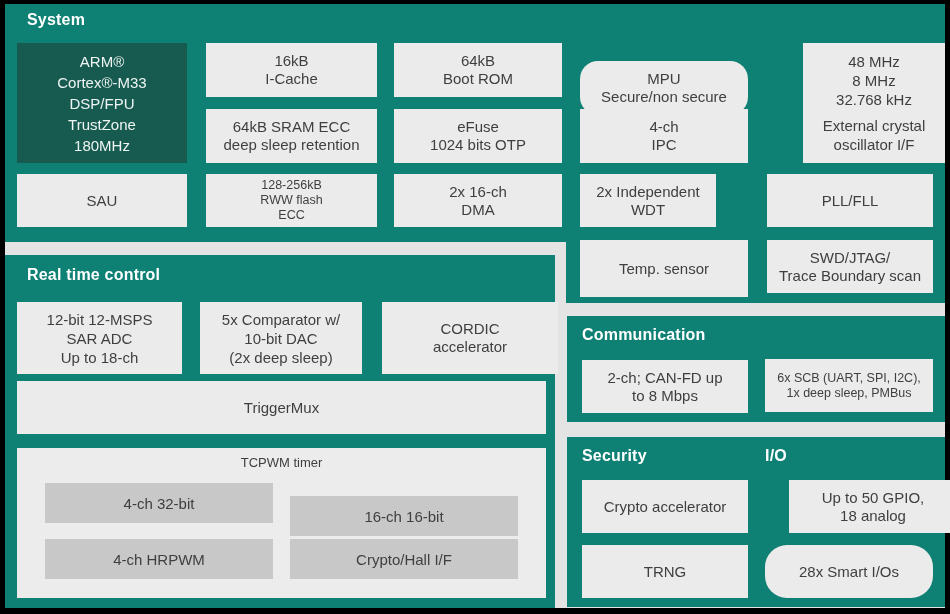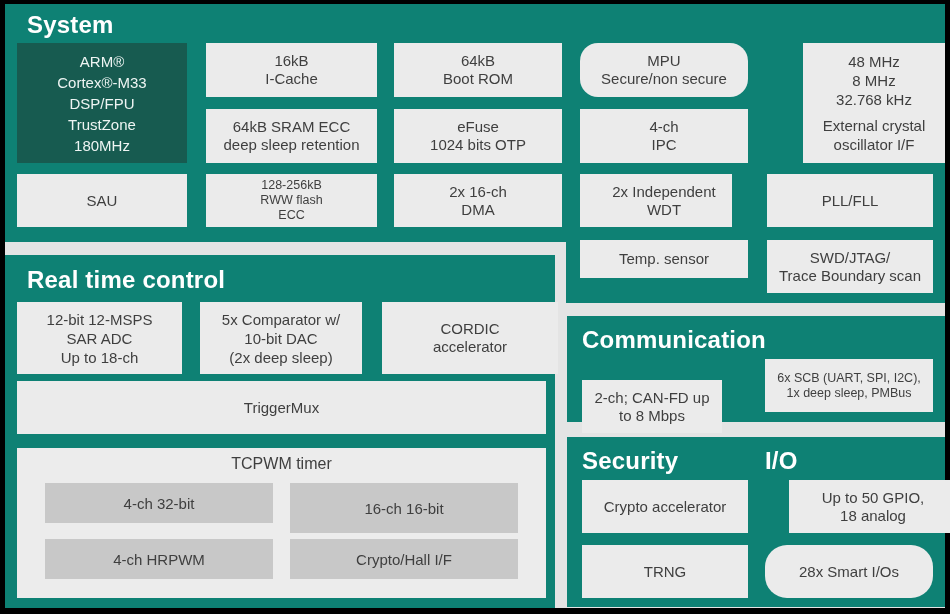--- a/index.html
+++ b/index.html
@@ -21,21 +21,21 @@
     width: 940px; height: 604px;
     background: var(--canvas-bg, #e4e4e4);
   }
   .panel {
     position: absolute;
     background: var(--teal, #0e8174);
   }
   .sec-title {
     position: absolute;
     color: var(--title-text, #ffffff);
-    font-size: 24px;
+    font-size: 16px;
     font-weight: bold;
     letter-spacing: 0.2px;
     white-space: nowrap;
   }
   .block {
     position: absolute;
     background: var(--block-bg, #ebebeb);
     color: var(--block-text, #3f3f3f);
     font-size: 15px;
     line-height: 18px;
@@ -57,21 +57,21 @@
   .subpanel {
     position: absolute;
     background: var(--subpanel-bg, #ececec);
   }
   .subpanel-title {
     position: absolute;
     left: 0; right: 0;
     top: 7px;
     text-align: center;
     color: var(--block-text, #3f3f3f);
-    font-size: 16px;
+    font-size: 13px;
   }
   .gblock {
     position: absolute;
     background: var(--subblock-bg, #c8c8c8);
     color: var(--block-text, #3f3f3f);
     font-size: 15px;
     display: flex;
     justify-content: center;
     align-items: center;
     text-align: center;
@@ -99,21 +99,21 @@
   <div class="block" style="left:206px; top:43px; width:171px; height:54px;">
     <span class="ln">16kB</span>
     <span class="ln">I-Cache</span>
   </div>
 
   <div class="block" style="left:394px; top:43px; width:168px; height:54px;">
     <span class="ln">64kB</span>
     <span class="ln">Boot ROM</span>
   </div>
 
-  <div class="block" style="left:580px; top:43px; width:168px; height:54px;border-radius:18px;">
+  <div class="block" style="left:580px; top:61px; width:168px; height:54px;border-radius:18px;">
     <span class="ln">MPU</span>
     <span class="ln">Secure/non secure</span>
   </div>
 
   <div class="block tall" style="left:767px; top:43px; width:142px; height:120px;margin-left:36px;">
     <span class="ln">48 MHz</span>
     <span class="ln">8 MHz</span>
     <span class="ln">32.768 kHz</span>
     <span class="ln gap-above">External crystal</span>
     <span class="ln">oscillator I/F</span>
@@ -140,25 +140,25 @@
     <span class="ln">128-256kB</span>
     <span class="ln">RWW flash</span>
     <span class="ln">ECC</span>
   </div>
 
   <div class="block" style="left:394px; top:174px; width:168px; height:53px;">
     <span class="ln">2x 16-ch</span>
     <span class="ln">DMA</span>
   </div>
 
-  <div class="block" style="left:580px; top:174px; width:136px; height:53px;padding-left:16px;">2x Independent WDT</div>
+  <div class="block" style="left:580px; top:174px; width:136px; height:53px;">2x Independent WDT</div>
 
   <div class="block" style="left:767px; top:174px; width:166px; height:53px;">PLL/FLL</div>
 
-  <div class="block" style="left:580px; top:240px; width:168px; height:38px;">Temp. sensor</div>
+  <div class="block" style="left:580px; top:240px; width:168px; height:57px;">Temp. sensor</div>
 
   <div class="block" style="left:767px; top:240px; width:166px; height:53px;">
     <span class="ln">SWD/JTAG/</span>
     <span class="ln">Trace Boundary scan</span>
   </div>
 
   <div class="panel" style="left:5px; top:255px; width:550px; height:353px;"></div>
 
   <div class="sec-title" style="left:27px; top:266px;">Real time control</div>
 
@@ -177,30 +177,30 @@
   <div class="block" style="left:382px; top:302px; width:176px; height:72px;">
     <span class="ln">CORDIC</span>
     <span class="ln">accelerator</span>
   </div>
 
   <div class="block" style="left:17px; top:381px; width:529px; height:53px;">TriggerMux</div>
 
   <div class="subpanel" style="left:17px; top:448px; width:529px; height:150px;">
     <div class="subpanel-title">TCPWM timer</div>
     <div class="gblock" style="left:28px; top:35px; width:228px; height:40px;">4-ch 32-bit</div>
-    <div class="gblock" style="left:273px; top:35px; width:228px; height:50px;">16-ch 16-bit</div>
+    <div class="gblock" style="left:273px; top:48px; width:228px; height:40px;">16-ch 16-bit</div>
     <div class="gblock" style="left:28px; top:91px; width:228px; height:40px;">4-ch HRPWM</div>
     <div class="gblock" style="left:273px; top:91px; width:228px; height:40px;">Crypto/Hall I/F</div>
   </div>
 
   <div class="panel" style="left:567px; top:316px; width:378px; height:106px;"></div>
 
   <div class="sec-title" style="left:582px; top:326px;">Communication</div>
 
-  <div class="block" style="left:582px; top:380px; width:140px; height:53px;">
+  <div class="block" style="left:582px; top:360px; width:166px; height:53px;">
     <span class="ln">2-ch; CAN-FD up</span>
     <span class="ln">to 8 Mbps</span>
   </div>
 
   <div class="block sm" style="left:765px; top:359px; width:168px; height:53px;">
     <span class="ln">6x SCB (UART, SPI, I2C),</span>
     <span class="ln">1x deep sleep, PMBus</span>
   </div>
 
   <div class="panel" style="left:567px; top:437px; width:378px; height:170px;"></div>

